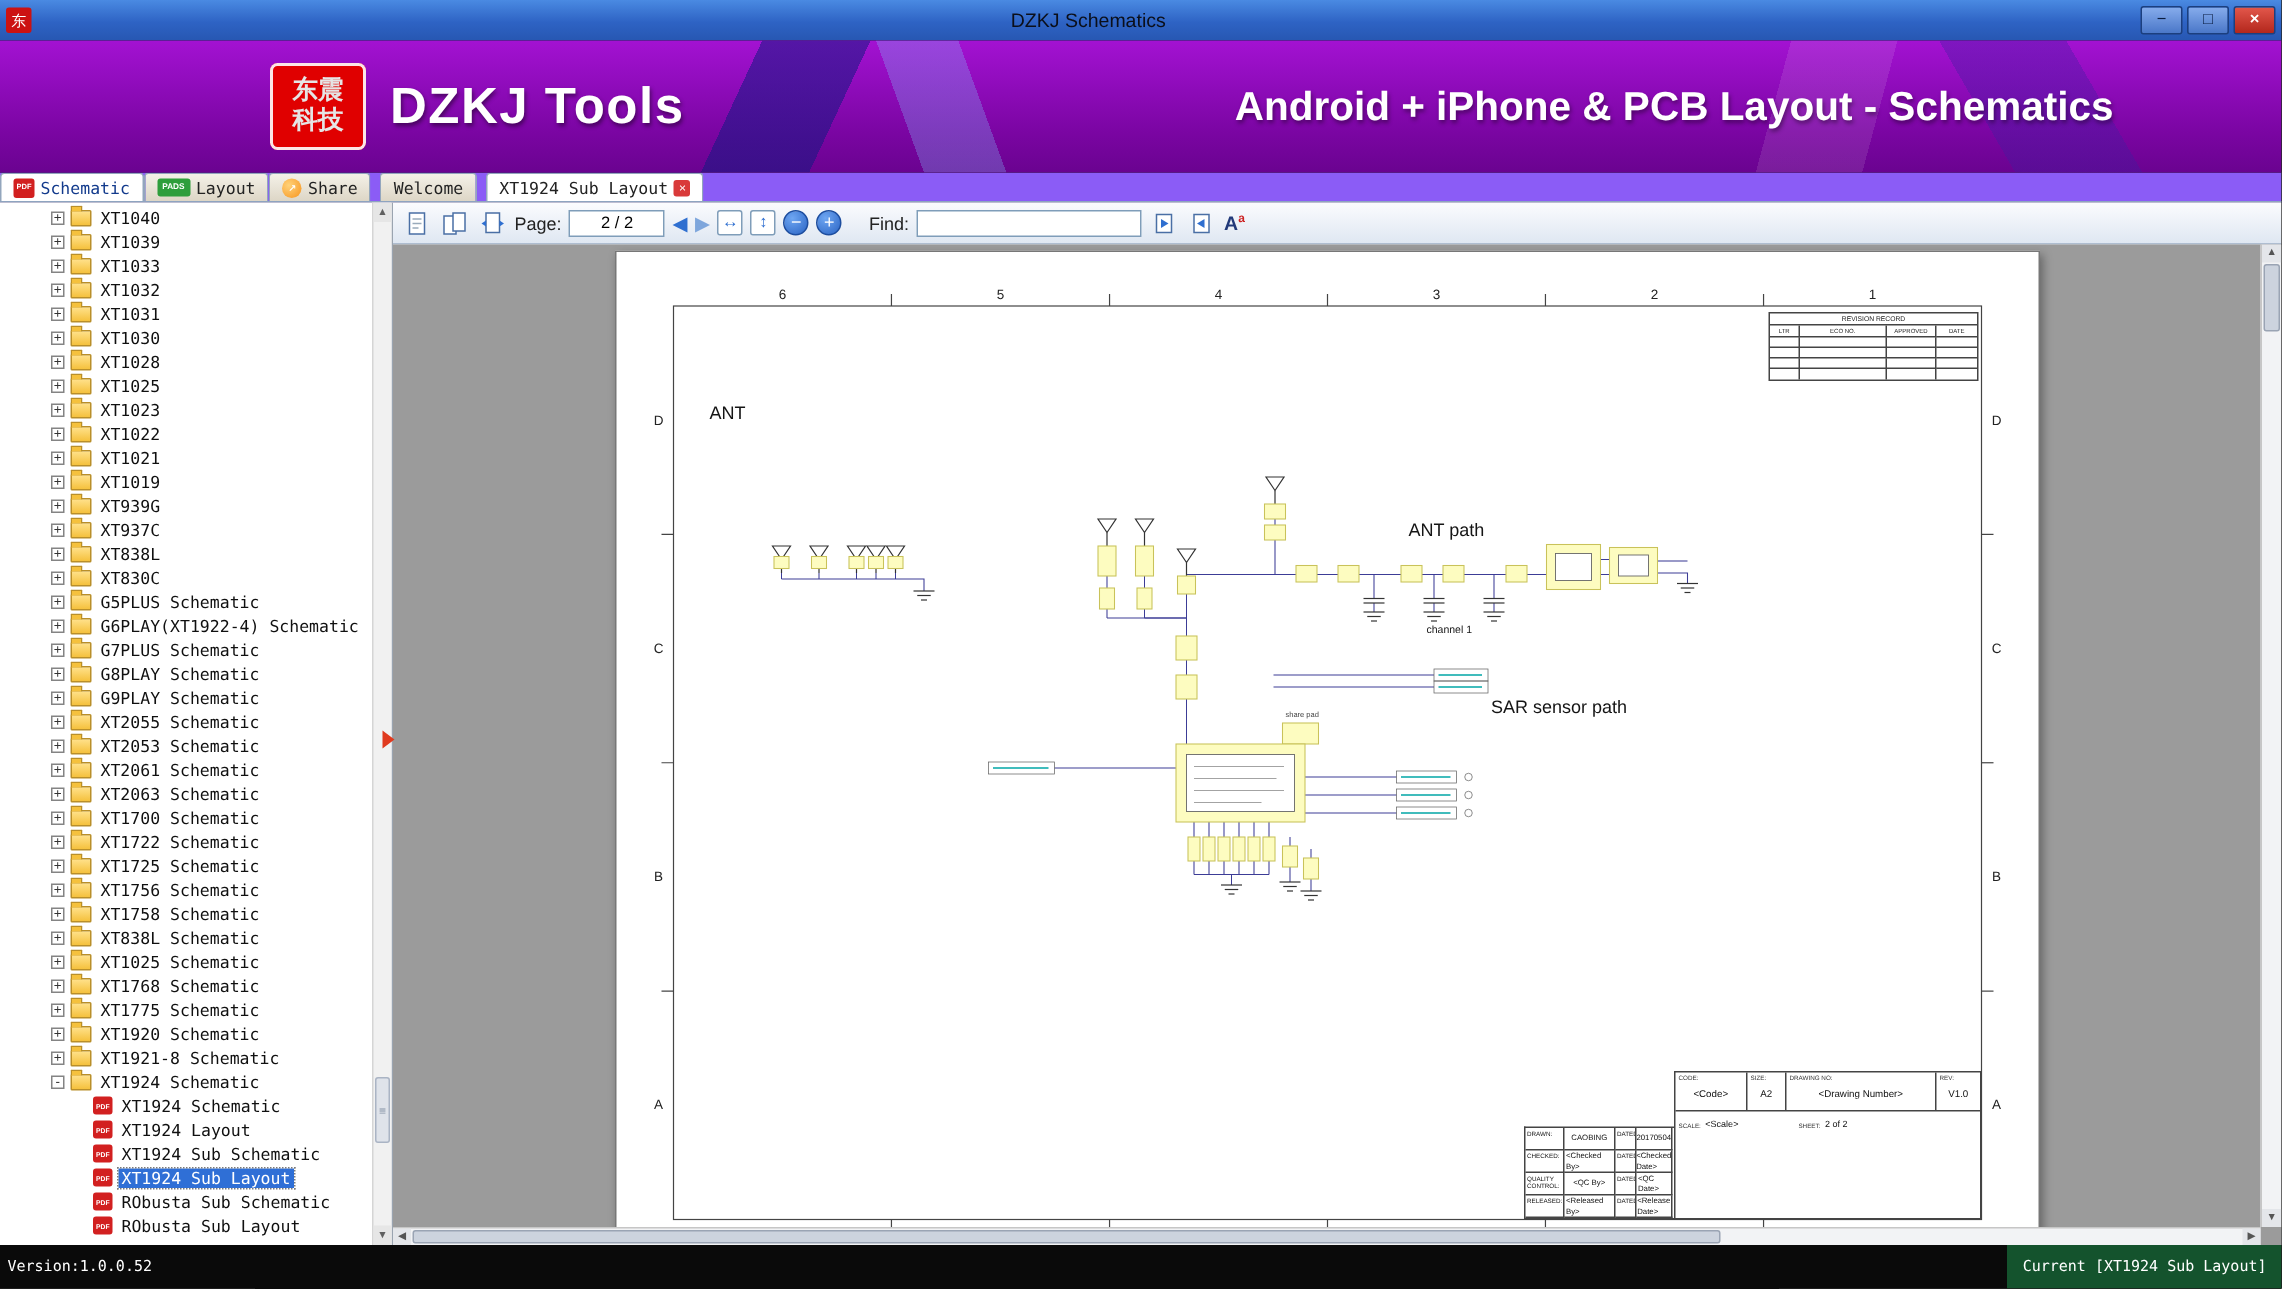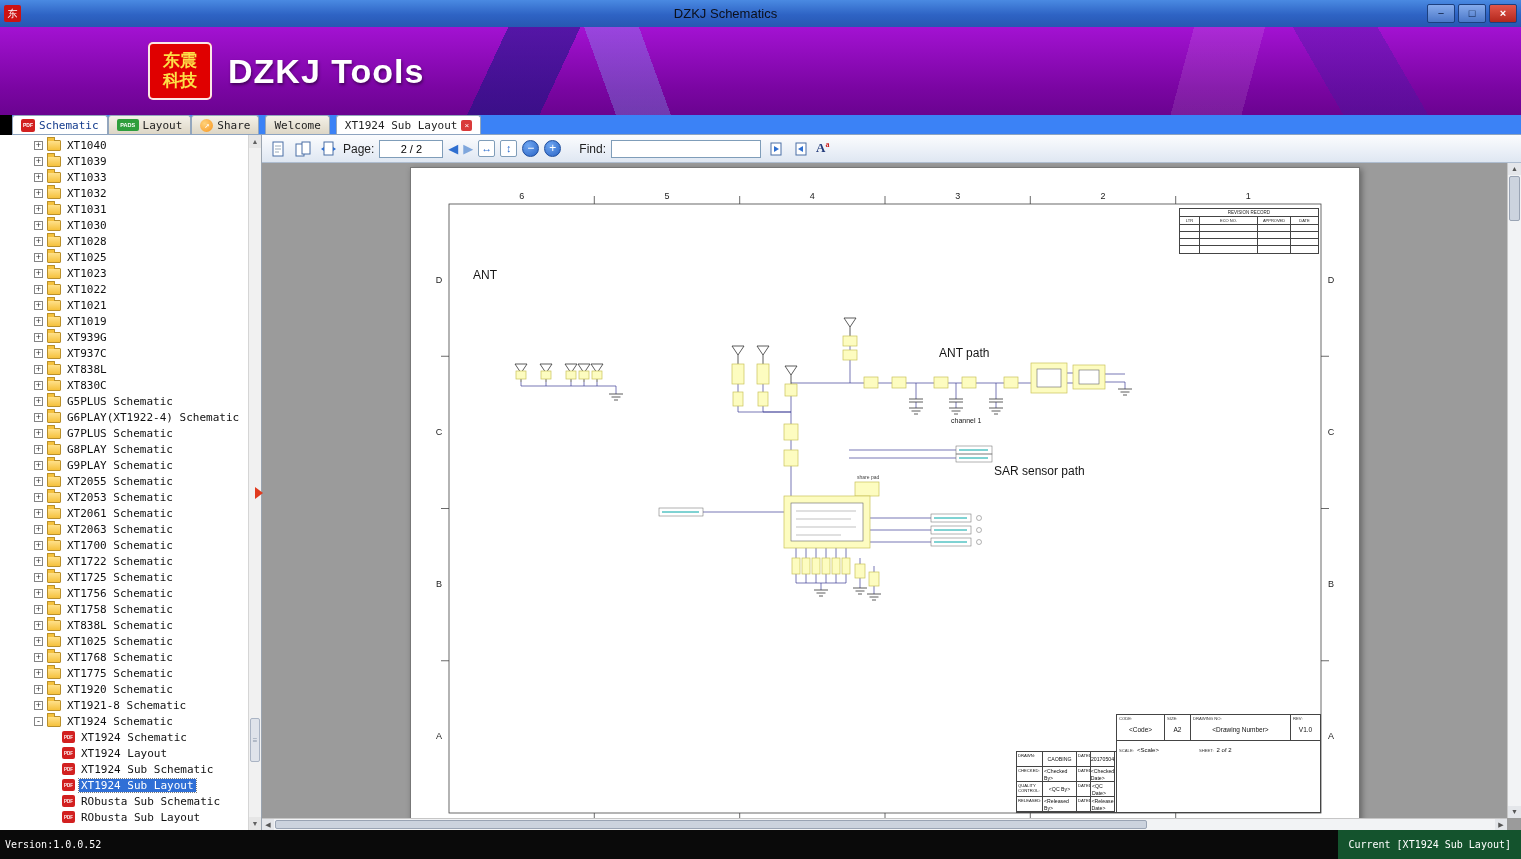--- a/index.html
+++ b/index.html
@@ -15,26 +15,26 @@
   .wbtn.close{background:linear-gradient(#e2574b,#b3271c);color:#fff;font-weight:bold;}
 
   
   .banner{height:88px;flex:none;position:relative;overflow:hidden;background:linear-gradient(180deg,#a312d2,#7a05a2 70%,#6a0390);display:flex;align-items:center;padding-left:148px;}
   .banner::before{content:"";position:absolute;left:420px;top:0;width:360px;height:100%;
     background:linear-gradient(115deg,transparent 22%,rgba(20,25,130,.55) 22% 40%,transparent 40%),
                linear-gradient(70deg,transparent 50%,rgba(130,200,255,.28) 50% 64%,transparent 64%);}
   .banner::after{content:"";position:absolute;right:40px;top:0;width:420px;height:100%;
     background:linear-gradient(105deg,transparent 30%,rgba(255,255,255,.10) 30% 46%,transparent 46%),
                linear-gradient(60deg,transparent 60%,rgba(60,30,160,.35) 60% 78%,transparent 78%);}
-  .logo{width:64px;height:58px;background:#e00000;border-radius:5px;box-shadow:inset 0 0 0 2px rgba(255,255,255,.9);display:flex;flex-direction:column;align-items:center;justify-content:center;color:#fde047;font-weight:bold;font-size:17px;line-height:1.15;z-index:2;font-family:"DejaVu Sans",sans-serif;}
+  .logo{width:64px;height:58px;background:#e00000;border-radius:5px;box-shadow:inset 0 0 0 2px rgba(255,255,255,.9);display:flex;flex-direction:column;align-items:center;justify-content:center;color:#e5e5e5;font-weight:bold;font-size:17px;line-height:1.15;z-index:2;font-family:"DejaVu Sans",sans-serif;margin-left:32px;}
   .appname{margin-left:16px;color:#fff;font-size:34px;font-weight:bold;letter-spacing:1px;text-shadow:1px 2px 3px rgba(0,0,0,.45);z-index:2;}
   .tagline{margin-left:auto;padding-right:112px;color:#fff;font-size:27px;font-weight:bold;text-shadow:1px 2px 3px rgba(0,0,0,.4);z-index:2;white-space:nowrap;}
 
   
-  .tabrow{height:20px;flex:none;background:#3b82f6;border-bottom:1px solid #8ea4c0;display:flex;align-items:flex-end;font-family:"DejaVu Sans Mono",monospace;font-size:11px;margin-left:12px;}
+  .tabrow{height:20px;flex:none;background:#8b5cf6;border-bottom:1px solid #8ea4c0;display:flex;align-items:flex-end;font-family:"DejaVu Sans Mono",monospace;font-size:11px;}
   .mtab,.dtab{height:19px;display:flex;align-items:center;gap:4px;padding:0 8px;border:1px solid #93a6bd;border-bottom:none;border-radius:3px 3px 0 0;background:linear-gradient(#f4f1e8,#ddd6c6);white-space:nowrap;color:#222;}
   .mtab.active,.dtab.active{background:#fff;}
   .mtab.active .lab{color:#123a8c;}
   .ic-pdf{width:14px;height:13px;background:#d22020;border-radius:2px;color:#fff;font-size:5px;font-weight:bold;display:flex;align-items:center;justify-content:center;font-family:"Liberation Sans",sans-serif;}
   .ic-pads{min-width:22px;height:12px;background:#2e9e3c;border-radius:2px;color:#fff;font-size:5.5px;font-weight:bold;display:flex;align-items:center;justify-content:center;padding:0 2px;font-family:"Liberation Sans",sans-serif;}
   .ic-share{width:13px;height:13px;background:radial-gradient(circle at 35% 35%,#ffd27a,#f7941d);border-radius:50%;color:#fff;font-size:9px;line-height:13px;text-align:center;}
   .dtab{margin-left:6px;}
   .dclose{width:11px;height:11px;background:#d93a3a;border-radius:2px;color:#fff;font-size:8px;line-height:11px;text-align:center;font-family:"Liberation Sans",sans-serif;}
 
   
@@ -61,21 +61,21 @@
   .viewer{flex:1;display:flex;flex-direction:column;position:relative;min-width:0;}
   .toolbar{height:28px;flex:none;background:linear-gradient(#fbfcfe,#dfe7f2);border-bottom:1px solid #aebdd0;display:flex;align-items:center;gap:5px;padding:0 6px;font-size:12px;color:#222;}
   .ticon{width:20px;height:20px;display:flex;align-items:center;justify-content:center;}
   .tb-input{height:18px;border:1px solid #7f9db9;background:#fff;font-size:11px;padding:0 3px;font-family:"Liberation Sans",sans-serif;}
   .pg{width:64px;text-align:center;}
   .fnd{width:150px;}
   .nav{font-size:13px;line-height:1;}
   .nav.back{color:#2f6fd0;} .nav.fwd{color:#7ea6dc;}
   .zsq{width:17px;height:17px;border:1px solid #7f9db9;background:#fff;color:#2f6fd0;font-size:11px;line-height:15px;text-align:center;border-radius:2px;}
   .zbtn{width:17px;height:17px;border-radius:50%;background:radial-gradient(circle at 35% 30%,#6ea6f2,#2a64c4);color:#fff;font-size:12px;line-height:15px;text-align:center;border:1px solid #1d4d9e;}
-  .case-ic{font-size:13px;font-weight:bold;color:#223a7a;font-family:Liberation Serif, serif;}
+  .case-ic{font-size:13px;font-weight:bold;color:#223a7a;}
   .case-ic sup{color:#c22;font-size:8px;}
 
   .canvas{position:relative;flex:1;background:#9b9b9b;overflow:hidden;}
   .vscroll{position:absolute;right:0;top:0;bottom:12px;width:14px;background:#f2f3f5;border-left:1px solid #c6c6c6;}
   .hscroll{position:absolute;left:0;right:14px;bottom:0;height:12px;background:#f2f3f5;border-top:1px solid #c6c6c6;}
   .varrow{position:absolute;left:0;width:13px;height:12px;font-size:7px;color:#555;text-align:center;line-height:12px;background:#e4e6ea;}
   .varrow.up{top:0;} .varrow.down{bottom:0;}
   .vthumb{position:absolute;left:1px;top:13px;width:11px;height:45px;background:#ccd3de;border:1px solid #9aa4b4;border-radius:2px;}
   .harrow{position:absolute;top:0;width:12px;height:11px;font-size:7px;color:#555;text-align:center;line-height:11px;background:#e4e6ea;}
   .harrow.left{left:0;} .harrow.right{right:0;}
@@ -138,20 +138,21 @@
       <span class="wbtn close">×</span>
     </span>
   </div>
 
   <div class="banner">
     <div class="logo">
       <span>东震</span>
       <span>科技</span>
     </div>
     <div class="appname">DZKJ Tools</div>
+    <div class="tagline">Android + iPhone &amp; PCB Layout - Schematics</div>
   </div>
 
   <div class="tabrow">
     <div class="mtab active">
       <span class="ic-pdf">PDF</span>
       <span class="lab">Schematic</span>
     </div>
     <div class="mtab">
       <span class="ic-pads">PADS</span>
       <span class="lab">Layout</span>

